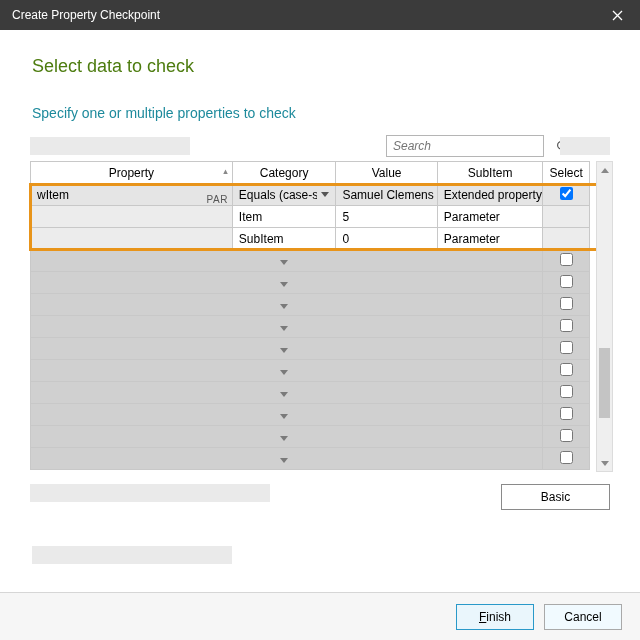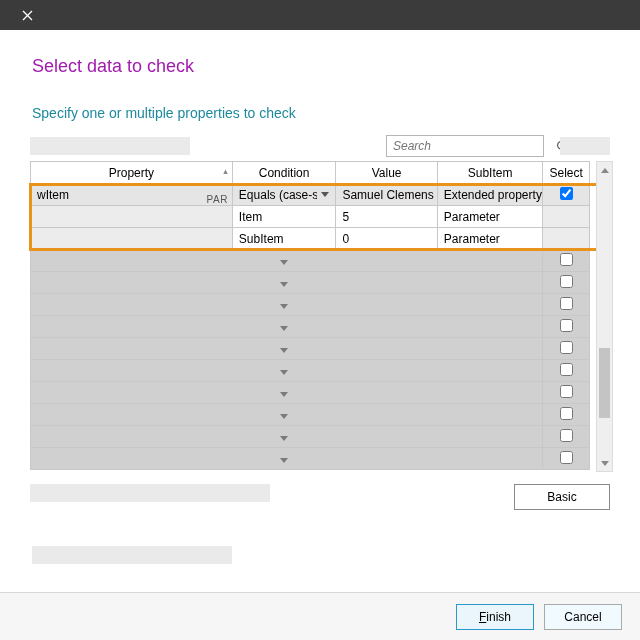--- a/index.html
+++ b/index.html
@@ -26,21 +26,21 @@
     width: 30px; height: 30px;
     display: flex; align-items: center; justify-content: center;
     font-size: 14px; cursor: default;
   }
   .content {
     position: relative;
     padding: 18px 26px 0 26px;
     height: calc(640px - 30px);
   }
   .heading-main {
-    color: #a21caf;
+    color: #4d7c0f;
     font-size: 18px;
     font-weight: 400;
     margin: 8px 0 28px 6px;
   }
   .heading-sub {
     color: #1d8a9c;
     font-size: 14px;
     font-weight: 400;
     margin: 0 0 14px 6px;
   }
@@ -167,21 +167,21 @@
     top: 170px; height: 70px;
     background: #c4c4c4;
   }
   .bottom-actions {
     margin-top: 14px;
     display: flex;
     justify-content: space-between;
     padding: 0 4px;
   }
   .basic-btn {
-    width: 96px; height: 26px;
+    width: 109px; height: 26px;
     border: 1px solid #8a8a8a;
     background: #ffffff;
     font-size: 12px;
     cursor: default;
   }
   .footer {
     position: absolute;
     left: 0; right: 0; bottom: 0;
     height: 48px;
     border-top: 1px solid #d6d6d6;
@@ -205,20 +205,21 @@
   .col-prop  { width: 195px; }
   .col-cond  { width: 100px; }
   .col-val   { width: 98px; }
   .col-cat   { width: 102px; }
   .col-sel   { width: 45px; }
 </style>
 </head>
 <body>
 
 <div class="titlebar">
+  <div class="title">Create Property Checkpoint</div>
   <div class="close">
     <svg width="11" height="11" viewBox="0 0 11 11">
         <path d="M1 1 L10 10 M10 1 L1 10" stroke="#ffffff" stroke-width="1.3"></path>
       </svg>
   </div>
 </div>
 
 <div class="content">
 
   <div class="heading-main">Select data to check</div>
@@ -247,21 +248,21 @@
           <col class="col-val">
           <col class="col-cat">
           <col class="col-sel">
       </colgroup>
       <thead>
         <tr>
           <th>
             <span>Property</span>
             <span class="sort">▴</span>
           </th>
-          <th>Condition</th>
+          <th>Category</th>
           <th>Value</th>
           <th>SubItem</th>
           <th>Select</th>
         </tr>
       </thead>
       <tbody id="tbody">
           <tr class="row-selected">
             <td style="position: relative;">wItem<span class="par-tag">PAR</span></td>
             <td>
               <div class="cell-dd">

